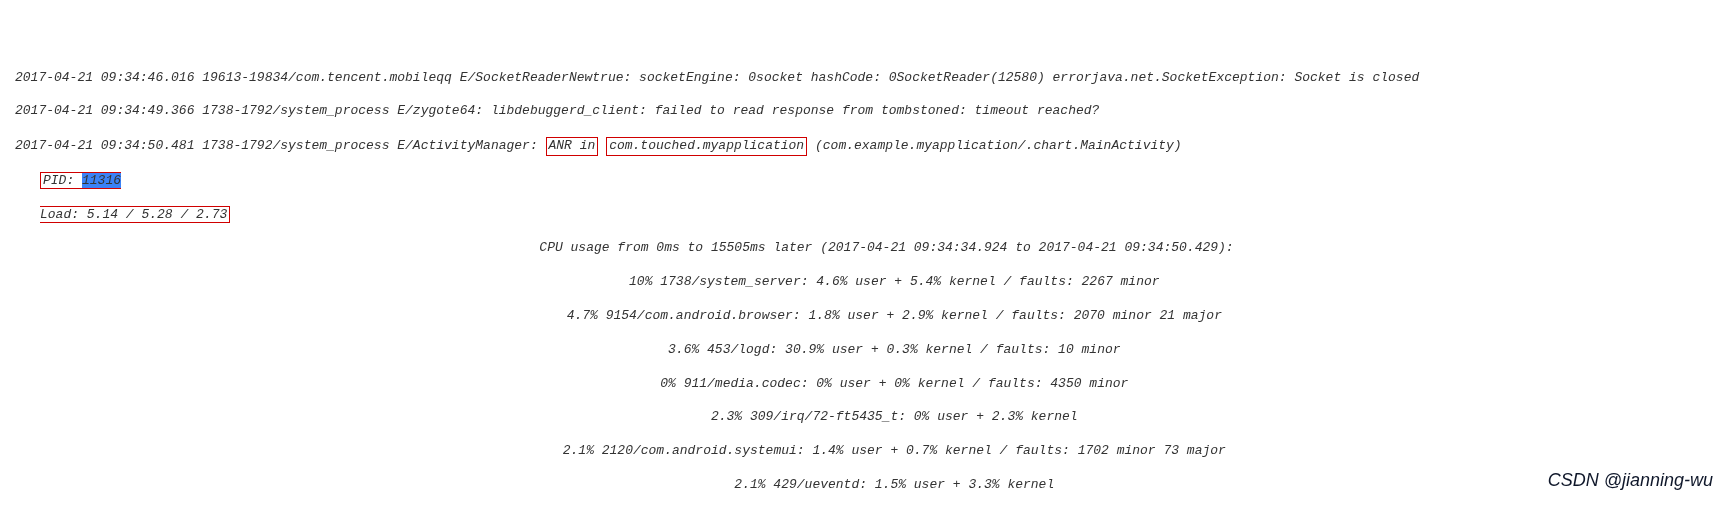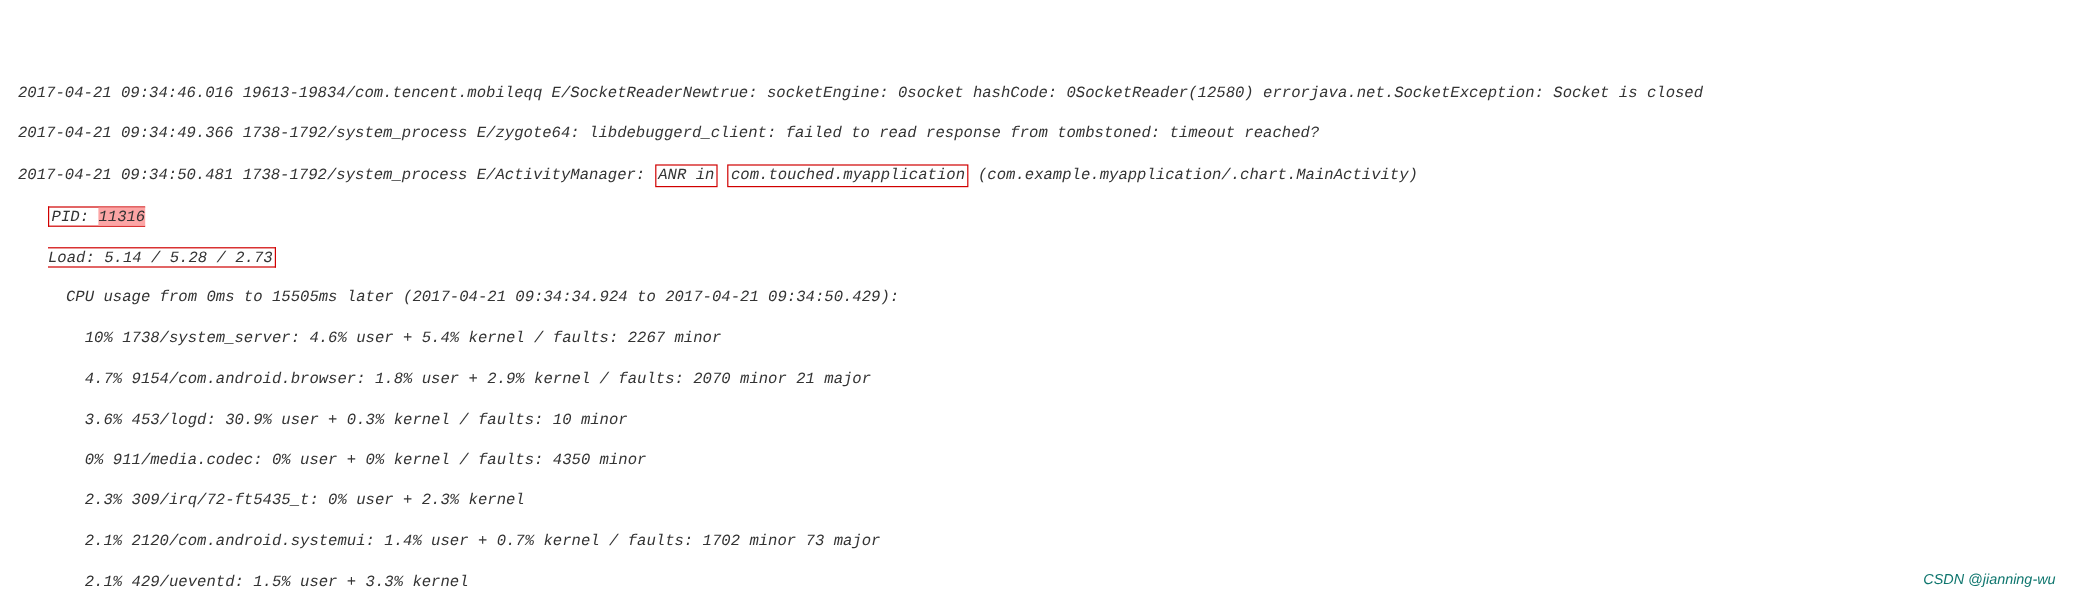--- a/index.html
+++ b/index.html
@@ -16,37 +16,38 @@
       white-space: pre;
       line-height: 1.3;
       padding: 2px 15px;
       position: relative;
       overflow-x: hidden;
     }
     .log-line {
       display: block;
     }
     .yellow-hl {
-      background-color: #fca5a5;
+      background-color: #3b82f6;
     }
     .red-box {
       border: 1.5px solid #d00000;
       display: inline-block;
       padding: 0 2px;
     }
     .indent {
       padding-left: 40px;
+      text-align: center;
     }
     .watermark {
       position: fixed;
       bottom: 15px;
       right: 20px;
-      color: #0f766e;
+      color: #0f172a;
       font-family: Arial, sans-serif;
-      font-size: 12px;
+      font-size: 18px;
     }
     .reason-row {
       padding-left: 25px;
     }
   </style>
 </head>
 <body>
 
 
 

